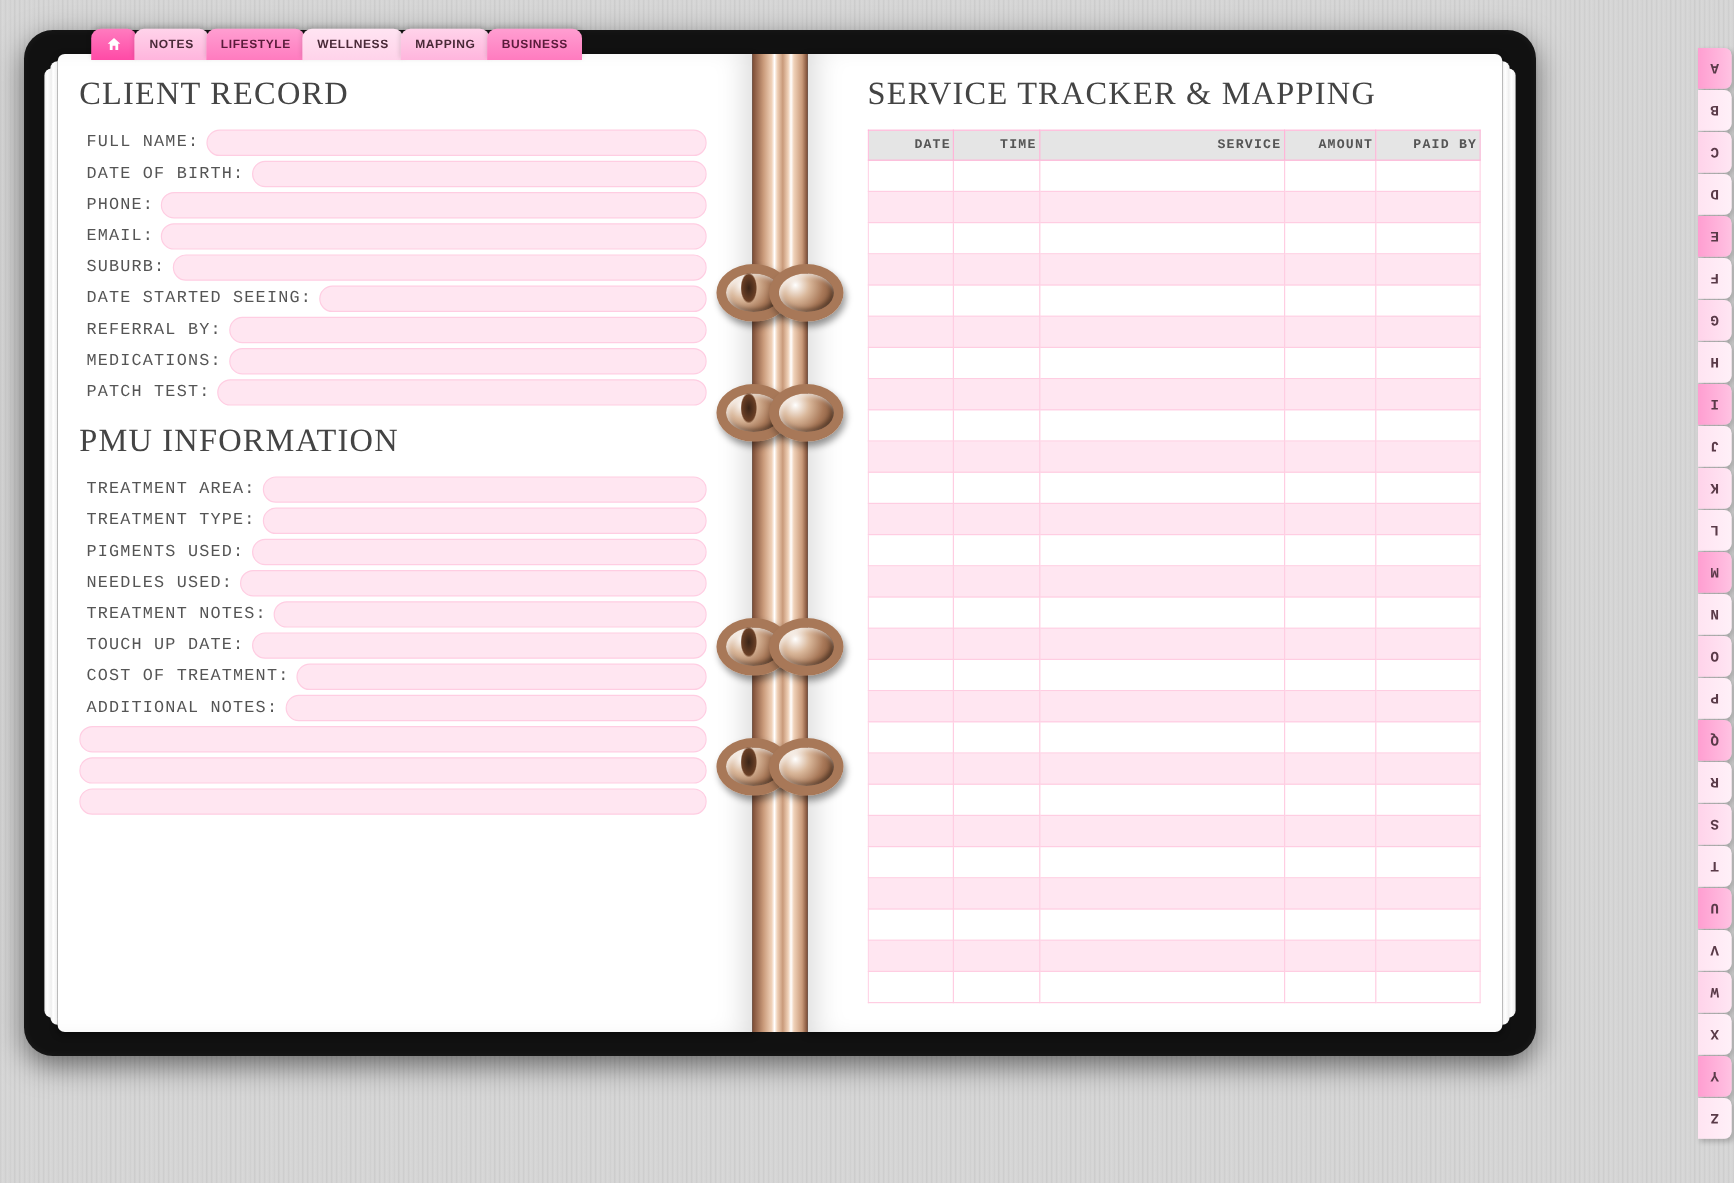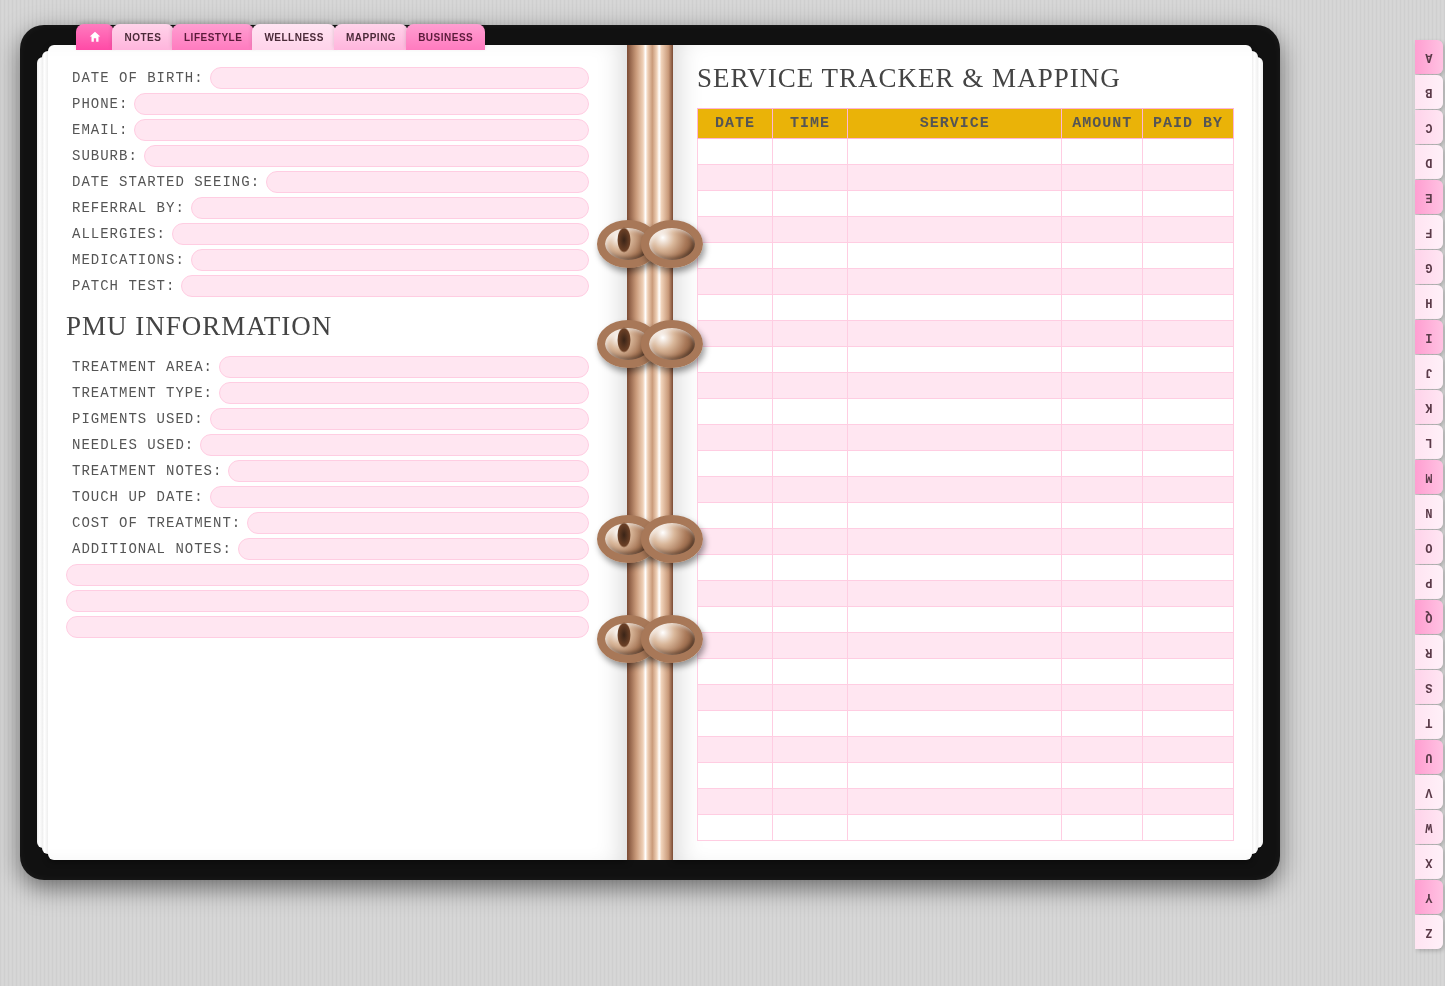--- a/index.html
+++ b/index.html
@@ -115,21 +115,21 @@
     box-shadow: 0 -2px 4px rgba(0,0,0,.15);
     margin-top: 20px;
   }
   .tab.home  { background: linear-gradient(#ff7bbf, #ff4aa6); min-width:32px; }
   .tab.home svg { width:14px; height:14px; fill:#fff;}
   .tab.light { background: linear-gradient(#ffd3ea, #ffb5dd); }
   .tab.med   { background: linear-gradient(#ff9ed1, #ff7bbf); color:#5a1b3a;}
   .tab.lighter { background: linear-gradient(#ffe4f2, #ffd3ea); }
 
   .page-inner { position: absolute; left: 22px; right: 22px; top: 18px; bottom: 18px; overflow:hidden;}
-  .page.right .page-inner { left: 24px; right:18px; }
+  .page.right .page-inner { left: 50px; right:18px; }
   .page.left  .page-inner { left: 18px; right:38px; }
 
   h1.title {
     font-family: Georgia, "Times New Roman", serif;
     font-weight: 400;
     font-size: 27px;
     letter-spacing: 1px;
     color: #444;
     margin-bottom: 14px;
   }
@@ -154,28 +154,29 @@
   .form-row.full .field { margin-left: 0; }
   .extra-lines .form-row .field { height: 22px; }
   .section-gap { height: 10px; }
 
   .tracker-table {
     width: 100%;
     border-collapse: collapse;
     table-layout: fixed;
   }
   .tracker-table th {
-    background: #eab308;
+    background: #e5e5e5;
     border: 1px solid #ffb5d8;
-    font-size: 15px;
+    font-size: 11px;
     font-weight: 600;
     letter-spacing: 1px;
     color: #555;
     padding: 6px 2px;
     font-family: "Courier New", monospace;
+    text-align: right;
   }
   .tracker-table td {
     border: 1px solid #ffcde2;
     height: 26px;
   }
   .tracker-table tr:nth-child(odd) td { background: #fff5fa; }
   .tracker-table tr:nth-child(even) td { background: #ffe6f1; }
   .tracker-table tbody tr:nth-child(odd) td { background: #fff; }
   .tracker-table tbody tr:nth-child(even) td { background: #ffe6f1; }
 
@@ -228,22 +229,27 @@
 
 <div class="planner">
   <div class="cover"></div>
 
   <div class="page-wrap">
 
     <div class="page left">
       <div class="page-edge"></div>
       <div class="page-edge e2"></div>
       <div class="page-inner">
+        <h1 class="title">CLIENT RECORD</h1>
         <div id="fields1">
             <div class="form-row">
+              <label>FULL NAME:</label>
+              <div class="field"></div>
+            </div>
+            <div class="form-row">
               <label>DATE OF BIRTH:</label>
               <div class="field"></div>
             </div>
             <div class="form-row">
               <label>PHONE:</label>
               <div class="field"></div>
             </div>
             <div class="form-row">
               <label>EMAIL:</label>
               <div class="field"></div>
@@ -251,24 +257,20 @@
             <div class="form-row">
               <label>SUBURB:</label>
               <div class="field"></div>
             </div>
             <div class="form-row">
               <label>DATE STARTED SEEING:</label>
               <div class="field"></div>
             </div>
             <div class="form-row">
               <label>REFERRAL BY:</label>
-              <div class="field"></div>
-            </div>
-            <div class="form-row">
-              <label>ALLERGIES:</label>
               <div class="field"></div>
             </div>
             <div class="form-row">
               <label>MEDICATIONS:</label>
               <div class="field"></div>
             </div>
             <div class="form-row">
               <label>PATCH TEST:</label>
               <div class="field"></div>
             </div>

